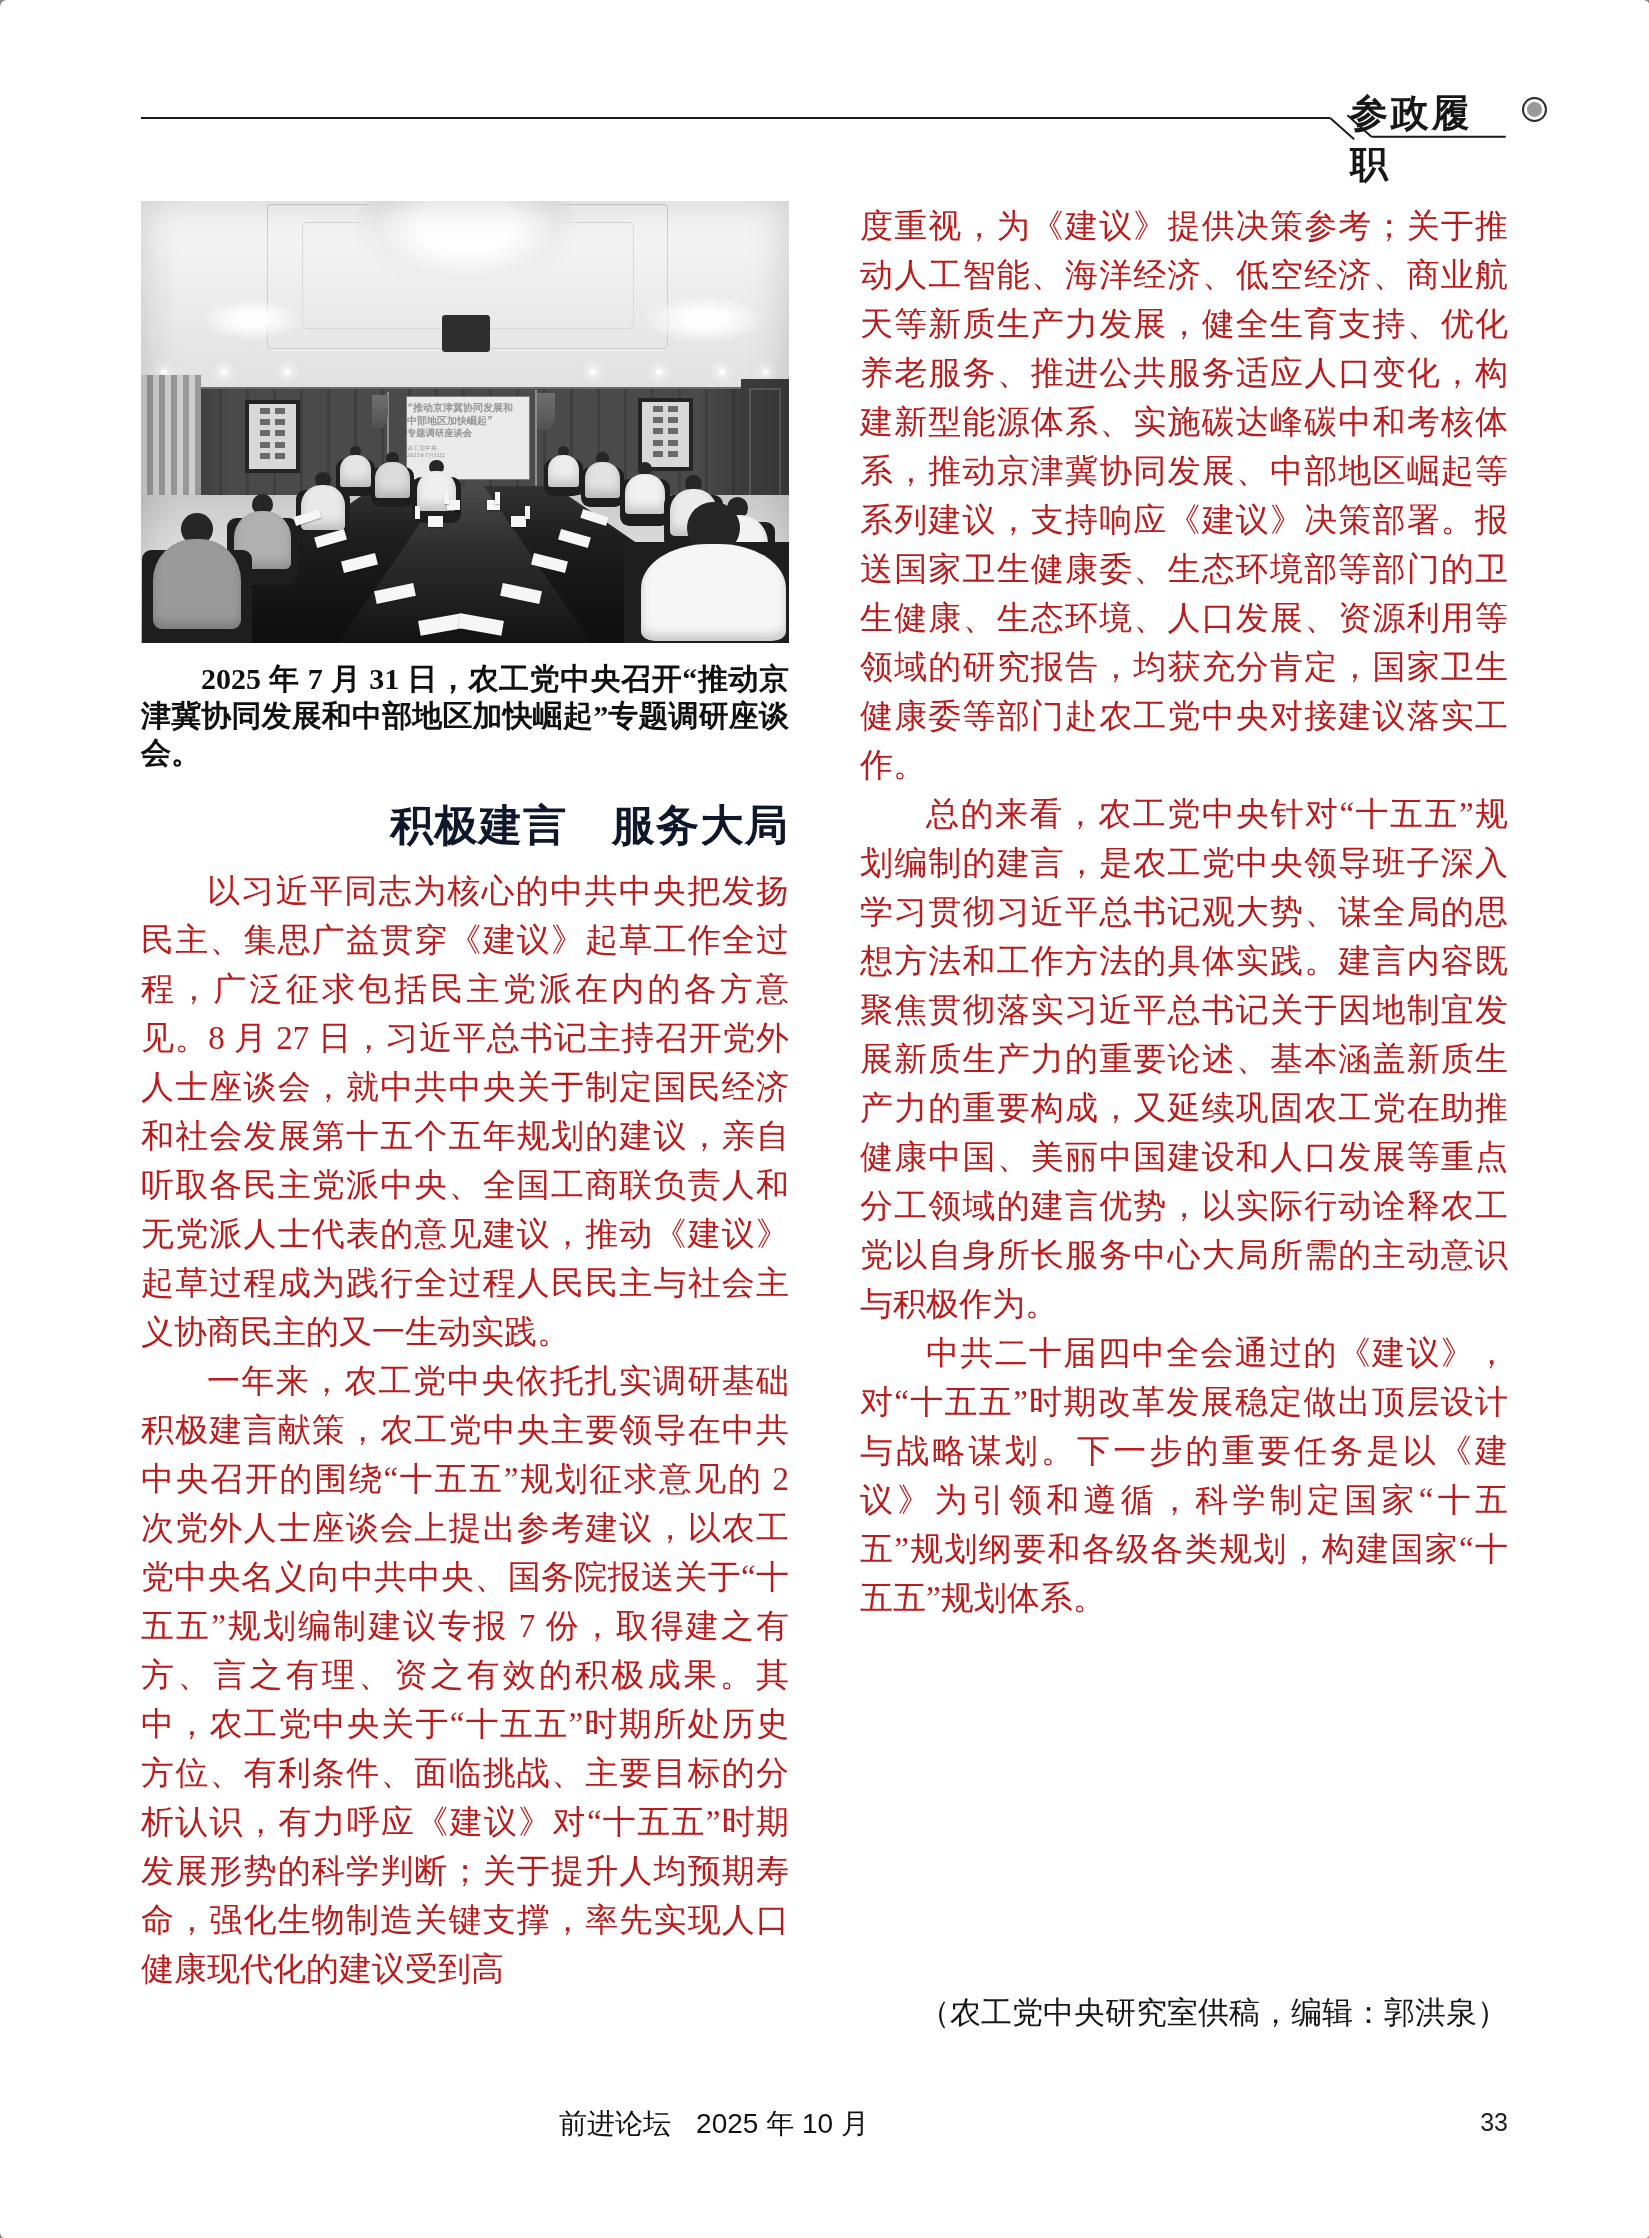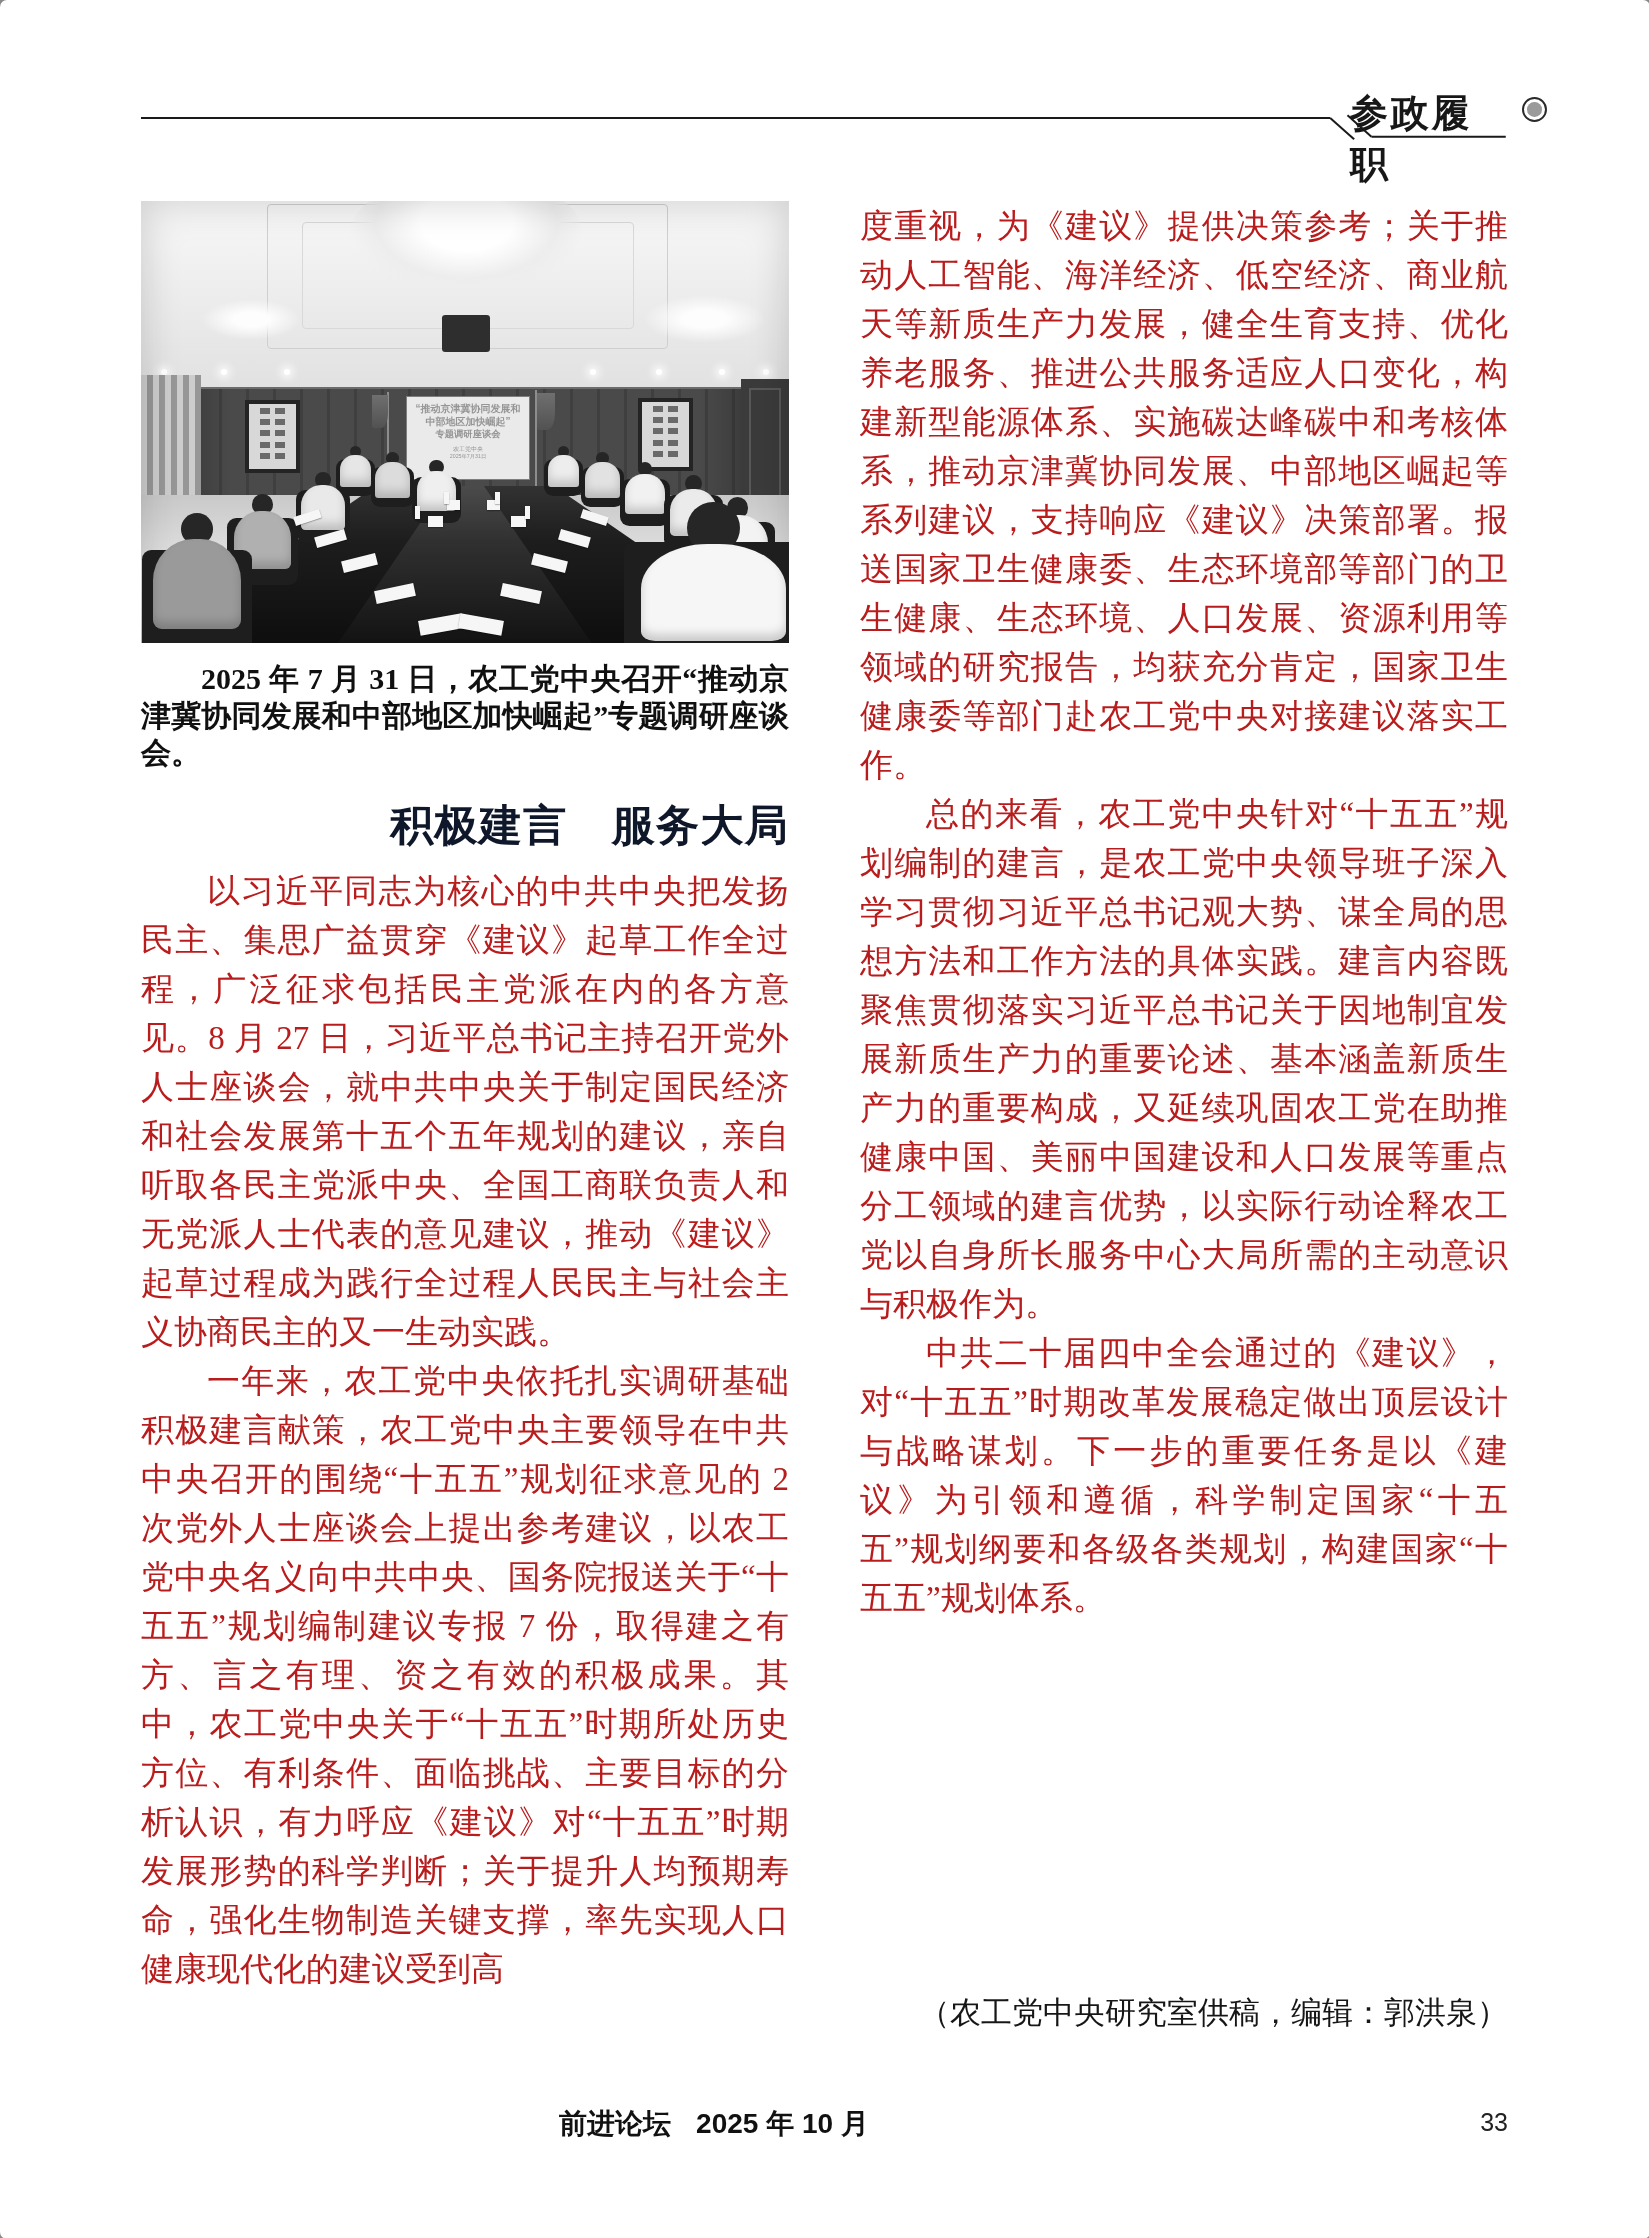--- a/index.html
+++ b/index.html
@@ -36,22 +36,22 @@
      background:repeating-linear-gradient(90deg,#cdcdcd 0 6px,#979797 6px 12px);}
   .ph-door{position:absolute;left:600px;top:178px;width:48px;height:183px;background:#3b3b3b;}
   .ph-door i{position:absolute;left:8px;top:9.3px;right:8px;bottom:26.6px;border:2px solid #585858;}
   .ph-frame{position:absolute;width:55px;height:73px;background:#d8d8d8;border:4.7px solid #242424;
      box-sizing:border-box;text-align:center;}
   .fL{left:104px;top:199px;}
   .fR{left:497px;top:197px;}
   .ph-frame i{display:inline-block;width:10px;height:52px;margin:3.3px 2.7px 0;
      background:repeating-linear-gradient(0deg,#6a6a6a 0 6px,rgba(0,0,0,0) 6px 11.3px);}
   .ph-screen{position:absolute;left:265px;top:195px;width:124px;height:84px;background:#eaeaea;
-     border:1.3px solid #7e7e7e;box-sizing:border-box;text-align:center;color:#969696;
-     font-family:Liberation Sans, sans-serif;padding-top:6px;}
+     border:1.3px solid #7e7e7e;box-sizing:border-box;text-align:left;color:#969696;
+     font-family:Liberation Mono, monospace;padding-top:6px;}
   .scr-a{font-size:10px;font-weight:bold;line-height:12.6px;}
   .scr-b{font-size:9.3px;font-weight:bold;line-height:12px;}
   .scr-c{font-size:6px;line-height:8px;margin-top:4.7px;}
   .scr-d{font-size:5.3px;line-height:6.6px;}
   .ph-pole{position:absolute;width:2px;background:#8d8d8d;}
   .ph-flagcloth{position:absolute;background:linear-gradient(180deg,#6f6f6f,#525252);border-radius:0 0 45% 2.7px;}
   .ph-floor{position:absolute;left:0;top:294px;width:648px;height:148px;
      background:linear-gradient(180deg,#c9c9c9,#e2e2e2 45%,#d2d2d2);}
   .ph-table{position:absolute;left:5.3px;top:285px;width:637px;height:158px;
      clip-path:polygon(36% 0,64% 0,100% 100%,0 100%);
@@ -75,21 +75,21 @@
   .col{position:absolute;width:648px;font-size:33px;line-height:49px;text-align:justify;
      text-justify:inter-ideograph;color:#b91c1c;}
   .col p{margin:0;}
   .col p.ind{text-indent:2em;}
   .col-left{left:141px;top:867px;height:1170px;overflow:hidden;}
   .col-right{left:860px;top:202px;height:1702px;overflow:hidden;}
   .byline{position:absolute;left:860px;top:1992px;width:648px;text-align:right;
      font-size:31px;color:#161616;}
   
   .footer{position:absolute;left:0;top:2105px;width:1428px;text-align:center;
-     font-family:"Liberation Sans","DejaVu Sans",sans-serif;font-weight:bold;font-size:28px;color:#111;}
+     font-family:"Liberation Sans","DejaVu Sans",sans-serif;font-weight:normal;font-size:28px;color:#111;}
   .footer .issue{margin-left:25px;}
   .page-num{position:absolute;left:1436px;top:2108px;width:72px;text-align:right;
      font-family:"Liberation Sans","DejaVu Sans",sans-serif;font-size:25px;color:#222;}
 </style>
 </head>
 <body>
 
 <div class="page">
 
   <svg class="header-rule" viewBox="0 0 2120 60">

